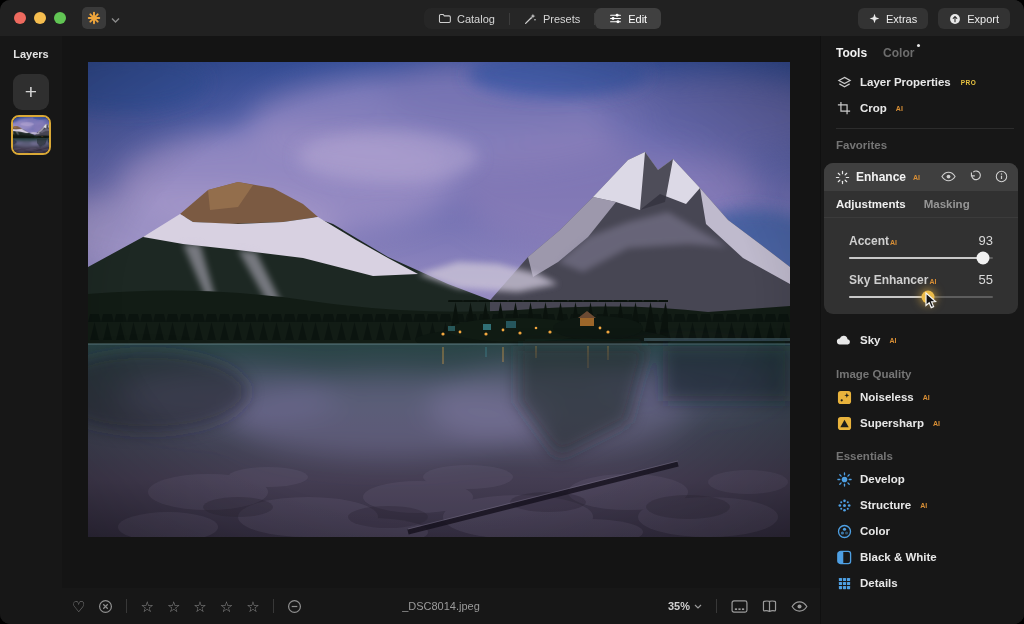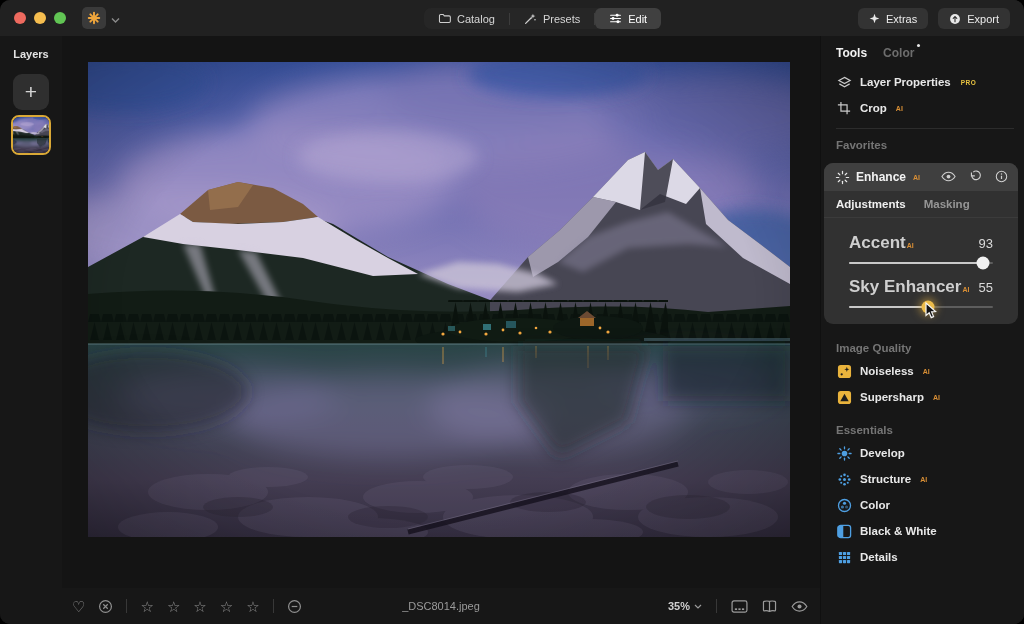--- a/index.html
+++ b/index.html
@@ -56,21 +56,21 @@
   
   .enh { margin:12px 3px 0 3px; width:194px; border-radius:9px; background:#313131; }
   .enh-head { height:28px; background:#3f3f3f; border-radius:9px 9px 0 0; display:flex; align-items:center; padding:0 10px; gap:6px;text-align:right; }
   .enh-title { color:#f2f2f2; font-weight:bold; font-size:12px; }
   .enh-icons { margin-left:auto; display:flex; gap:13px; color:#cfcfcf; align-items:center; }
   .enh-tabs { display:flex; gap:18px; padding:12px 12px; height:27px; align-items:center; border-bottom:1px solid #3b3b3b; }
   .enh-tab-active { color:#f0f0f0; font-weight:bold; }
   .enh-tab { color:#969696; font-weight:600; }
   .sliders { padding:2px 25px 16px 25px; }
   .srow { display:flex; align-items:baseline; margin-top:13px; }
-  .slabel { color:#cfcfcf; font-size:17px; font-weight:600; }
+  .slabel { color:#cfcfcf; font-size:12px; font-weight:600; }
   .sval { margin-left:auto; color:#dadada; font-size:13px; }
   .track { position:relative; margin-top:9px; height:2px; background:#5d5d5d; border-radius:1px; }
   .fill { position:absolute; left:0; top:0; bottom:0; width:calc(var(--val)*1%); background:#c9c9c9; border-radius:1px; }
   .knob { position:absolute; top:50%; left:calc(var(--val)*1%); width:13px; height:13px; border-radius:50%; background:#f1f1f1; transform:translate(-50%,-50%); }
   .knob.hot { background:#ecbc4a; box-shadow:0 0 9px 2px rgba(242,186,70,.55); }
   .cursor-svg { position:absolute; left:calc(var(--val)*1% - 5px); top:-4px; pointer-events:none; }
 
   
   .bbar { position:absolute; left:62px; right:204px; bottom:0; height:36px; background:#171717; display:flex; align-items:center; color:#8f8f8f; }
   .bb-left { display:flex; align-items:center; gap:13px; margin-left:10px; }
@@ -411,20 +411,29 @@
             <span class="cursor-svg" style="--val: 55;">
               <svg width="14" height="18" viewBox="0 0 14 18">
                   <path d="M3 1 L3 13.5 L6.2 10.8 L8.2 15.6 L10.6 14.6 L8.6 9.9 L12.6 9.6 Z" fill="#141414" stroke="#f5f5f5" stroke-width="1.2"></path>
                 </svg>
             </span>
           </div>
         </div>
       </div>
     </div>
 
+    <div class="tool-row row-sp">
+      <span class="ticon white">
+        <svg width="16" height="12" viewBox="0 0 18 12">
+            <path d="M4.6 11 a3.4 3.4 0 0 1 -.4-6.8 A4.6 4.6 0 0 1 13 5.1 a3 3 0 0 1 .4 5.9 Z" fill="currentColor"></path>
+          </svg>
+      </span>
+      <span>Sky</span>
+      <sup class="ai">AI</sup>
+    </div>
 
     <div class="section-h sp">Image Quality</div>
 
     <div class="tool-row erow">
       <span class="ticon yellow">
         <svg width="15" height="15" viewBox="0 0 16 16">
             <rect x="1" y="1" width="14" height="14" rx="3" fill="currentColor"></rect>
             <path d="M10.5 3 l.7 2 2 .7 -2 .7 -.7 2 -.7 -2 -2 -.7 2 -.7 Z" fill="#1d1d1d"></path>
             <circle cx="5" cy="11" r="1.2" fill="#1d1d1d"></circle>
           </svg>

